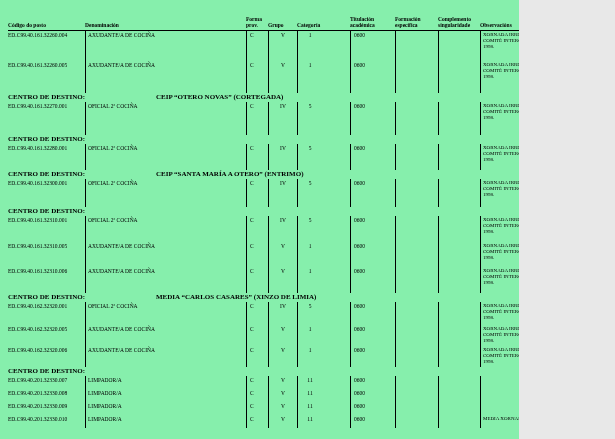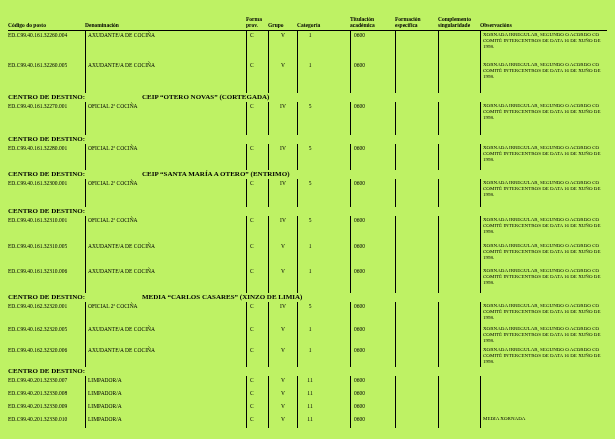--- a/index.html
+++ b/index.html
@@ -1,17 +1,17 @@
 <!DOCTYPE html>
 <html><head>
 <meta charset="utf-8">
 <style>
   html,body{margin:0;padding:0;background:#e8e8e8;}
   .page{
-    width:615px;height:439px;background:#bef264;color:#000;
+    width:519px;height:439px;background:#86efac;color:#000;
     font-family:"Liberation Serif","DejaVu Serif",serif;
     box-sizing:border-box;padding:12px 8px 0 8px;position:relative;overflow:hidden;
   }
   .grid{
     display:grid;
     grid-template-columns:77px 161px 22px 29px 53px 45px 43px 42px 127px;
     width:599px;
   }
   .thead{align-items:end;border-bottom:1px solid #000;padding-bottom:2px;min-height:16px;}
   .th{font-weight:bold;font-size:5.5px;line-height:6px;}
@@ -23,21 +23,21 @@
   }
   .c2,.c3,.c4,.c5,.c6,.c7,.c8,.c9{border-left:1px solid #000;}
   .c1{padding-left:0;}
   .c2{padding-left:2px;}
   .c3{padding-left:3px;}
   .c4{text-align:center;}
   .c5{text-align:center;padding-right:28px;}
   .c6{padding-left:3px;}
   .c9{padding-left:2px;padding-right:6px;font-size:5px;line-height:5.8px;}
   .band{position:relative;height:9px;font-weight:bold;font-size:7px;line-height:9px;white-space:nowrap;}
-  .band .center-name{position:absolute;left:134px;top:0;text-align:center;}
+  .band .center-name{position:absolute;left:148px;top:0;text-align:center;}
 </style>
 </head>
 <body>
 
 <div class="page">
 
   <div class="grid thead">
     <span class="th">Código do posto</span>
     <span class="th">Denominación</span>
     <span class="th">Forma prov.</span>

